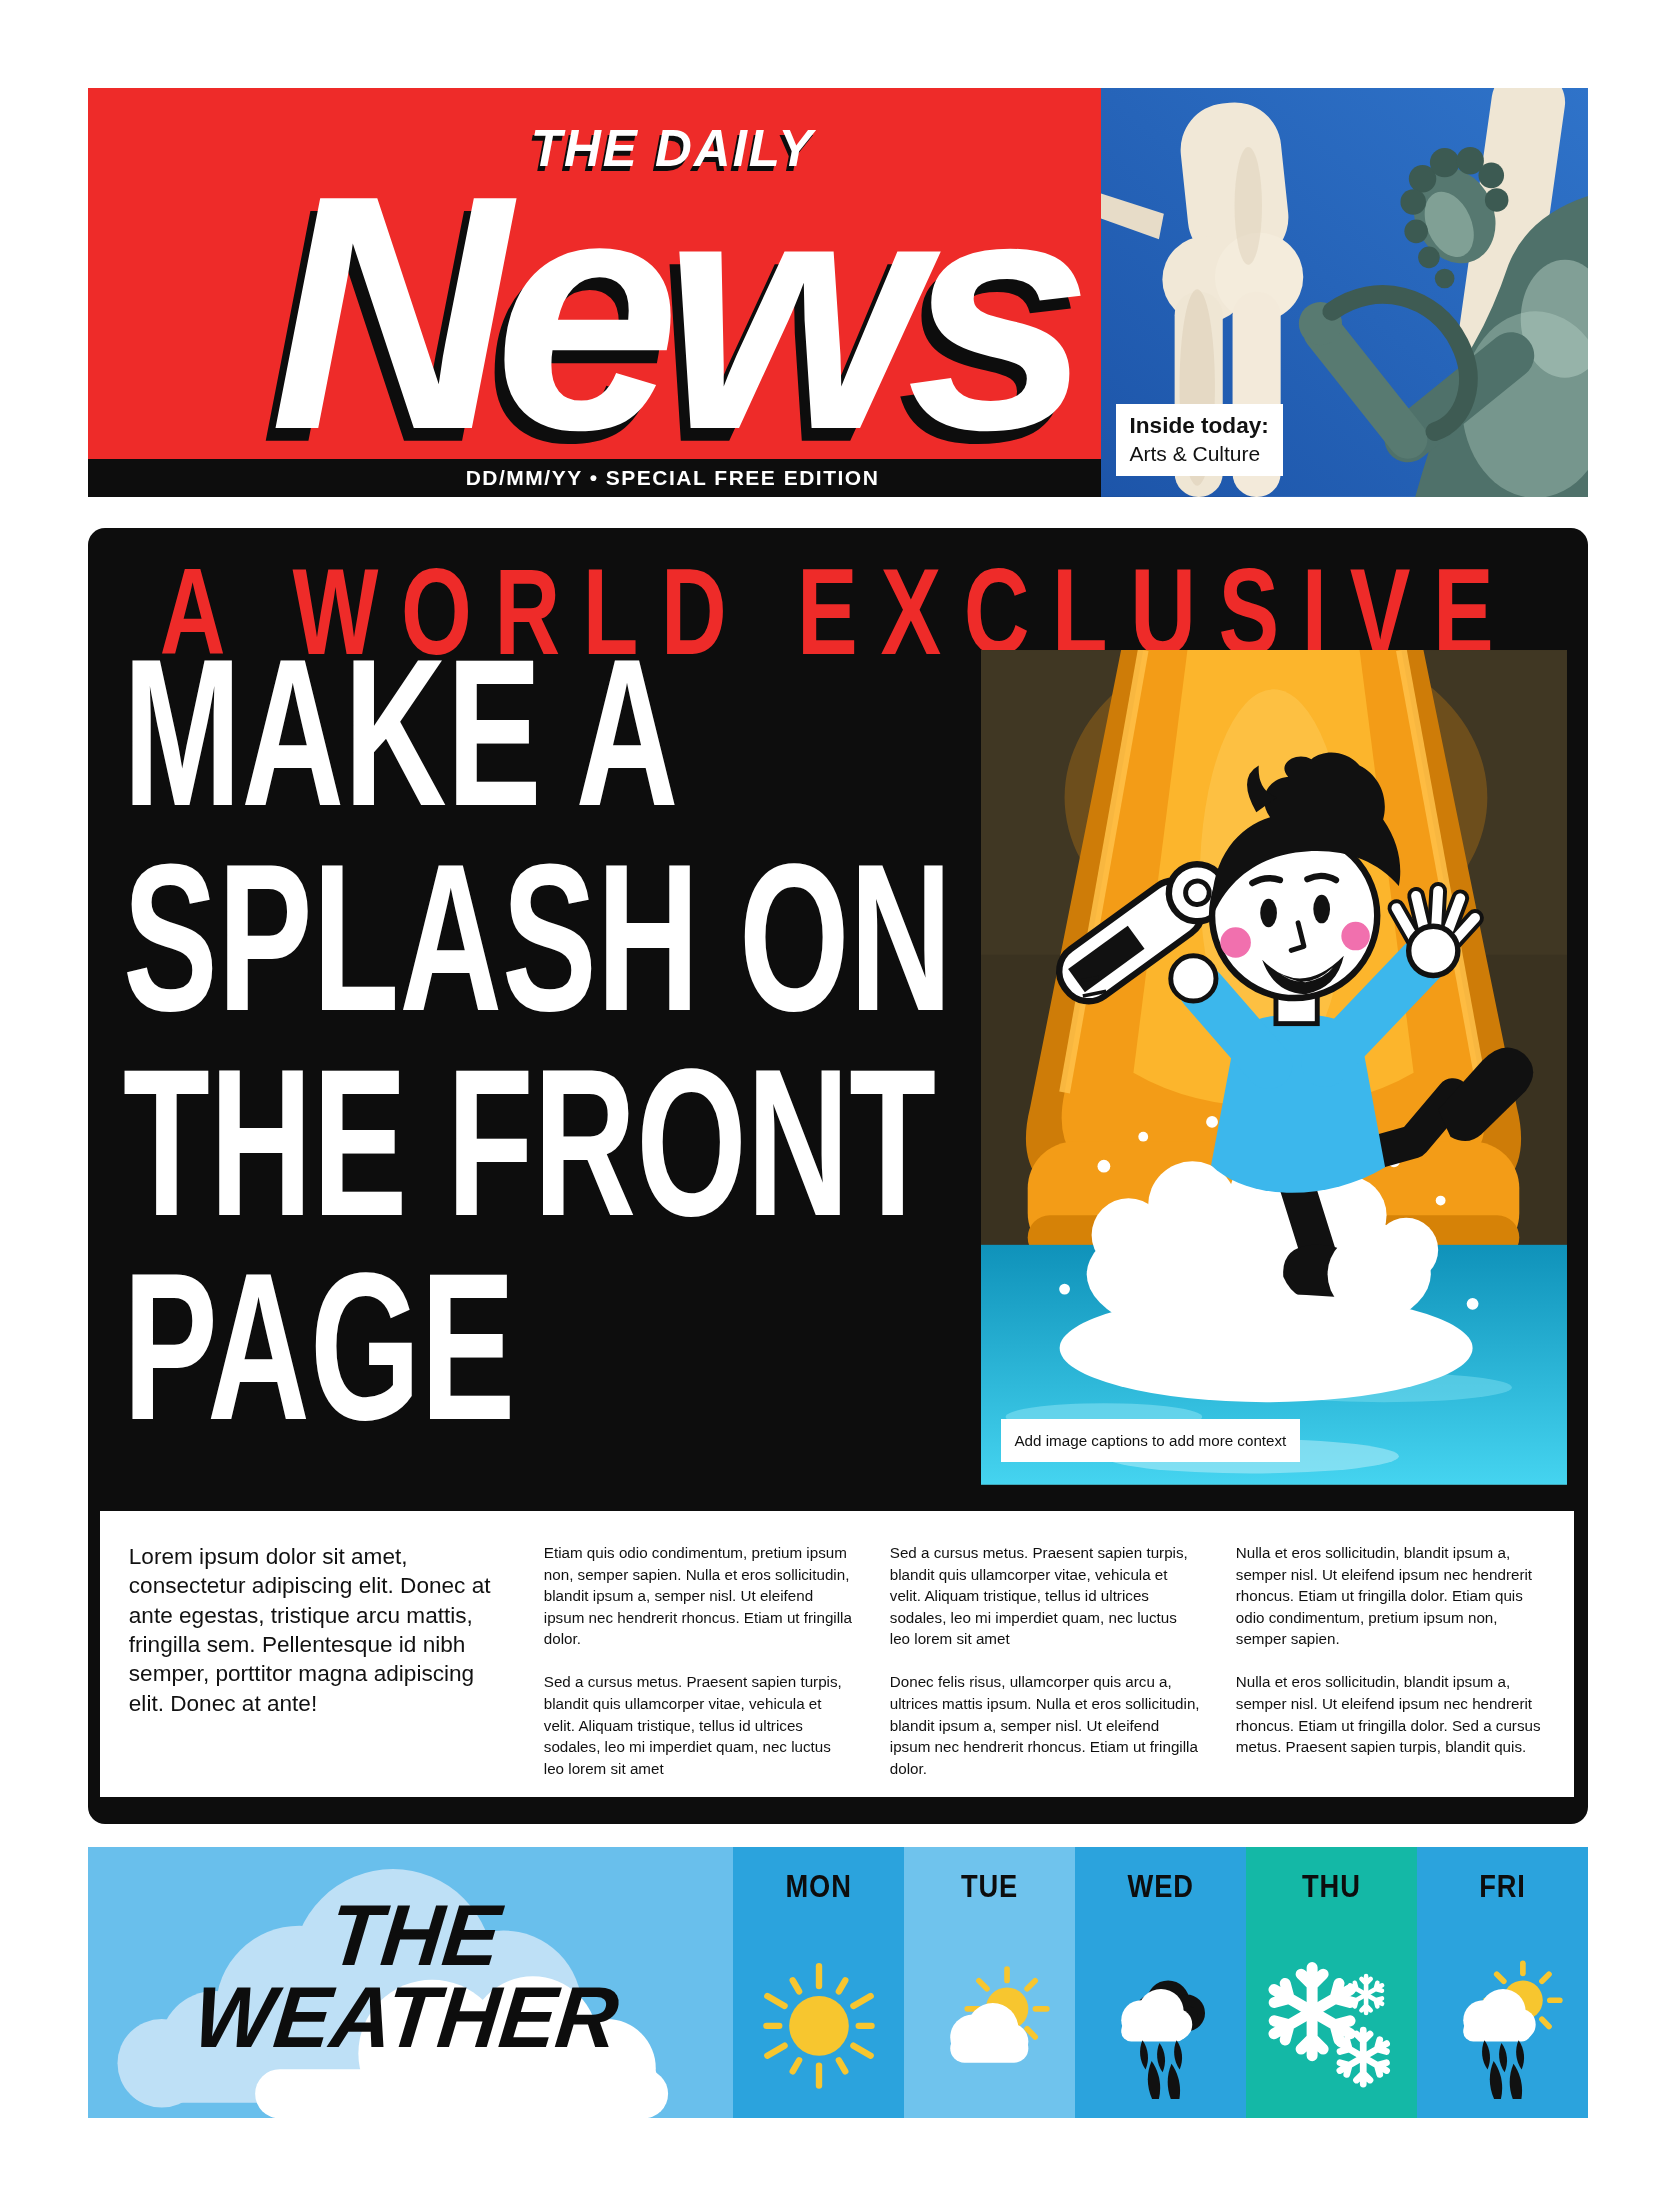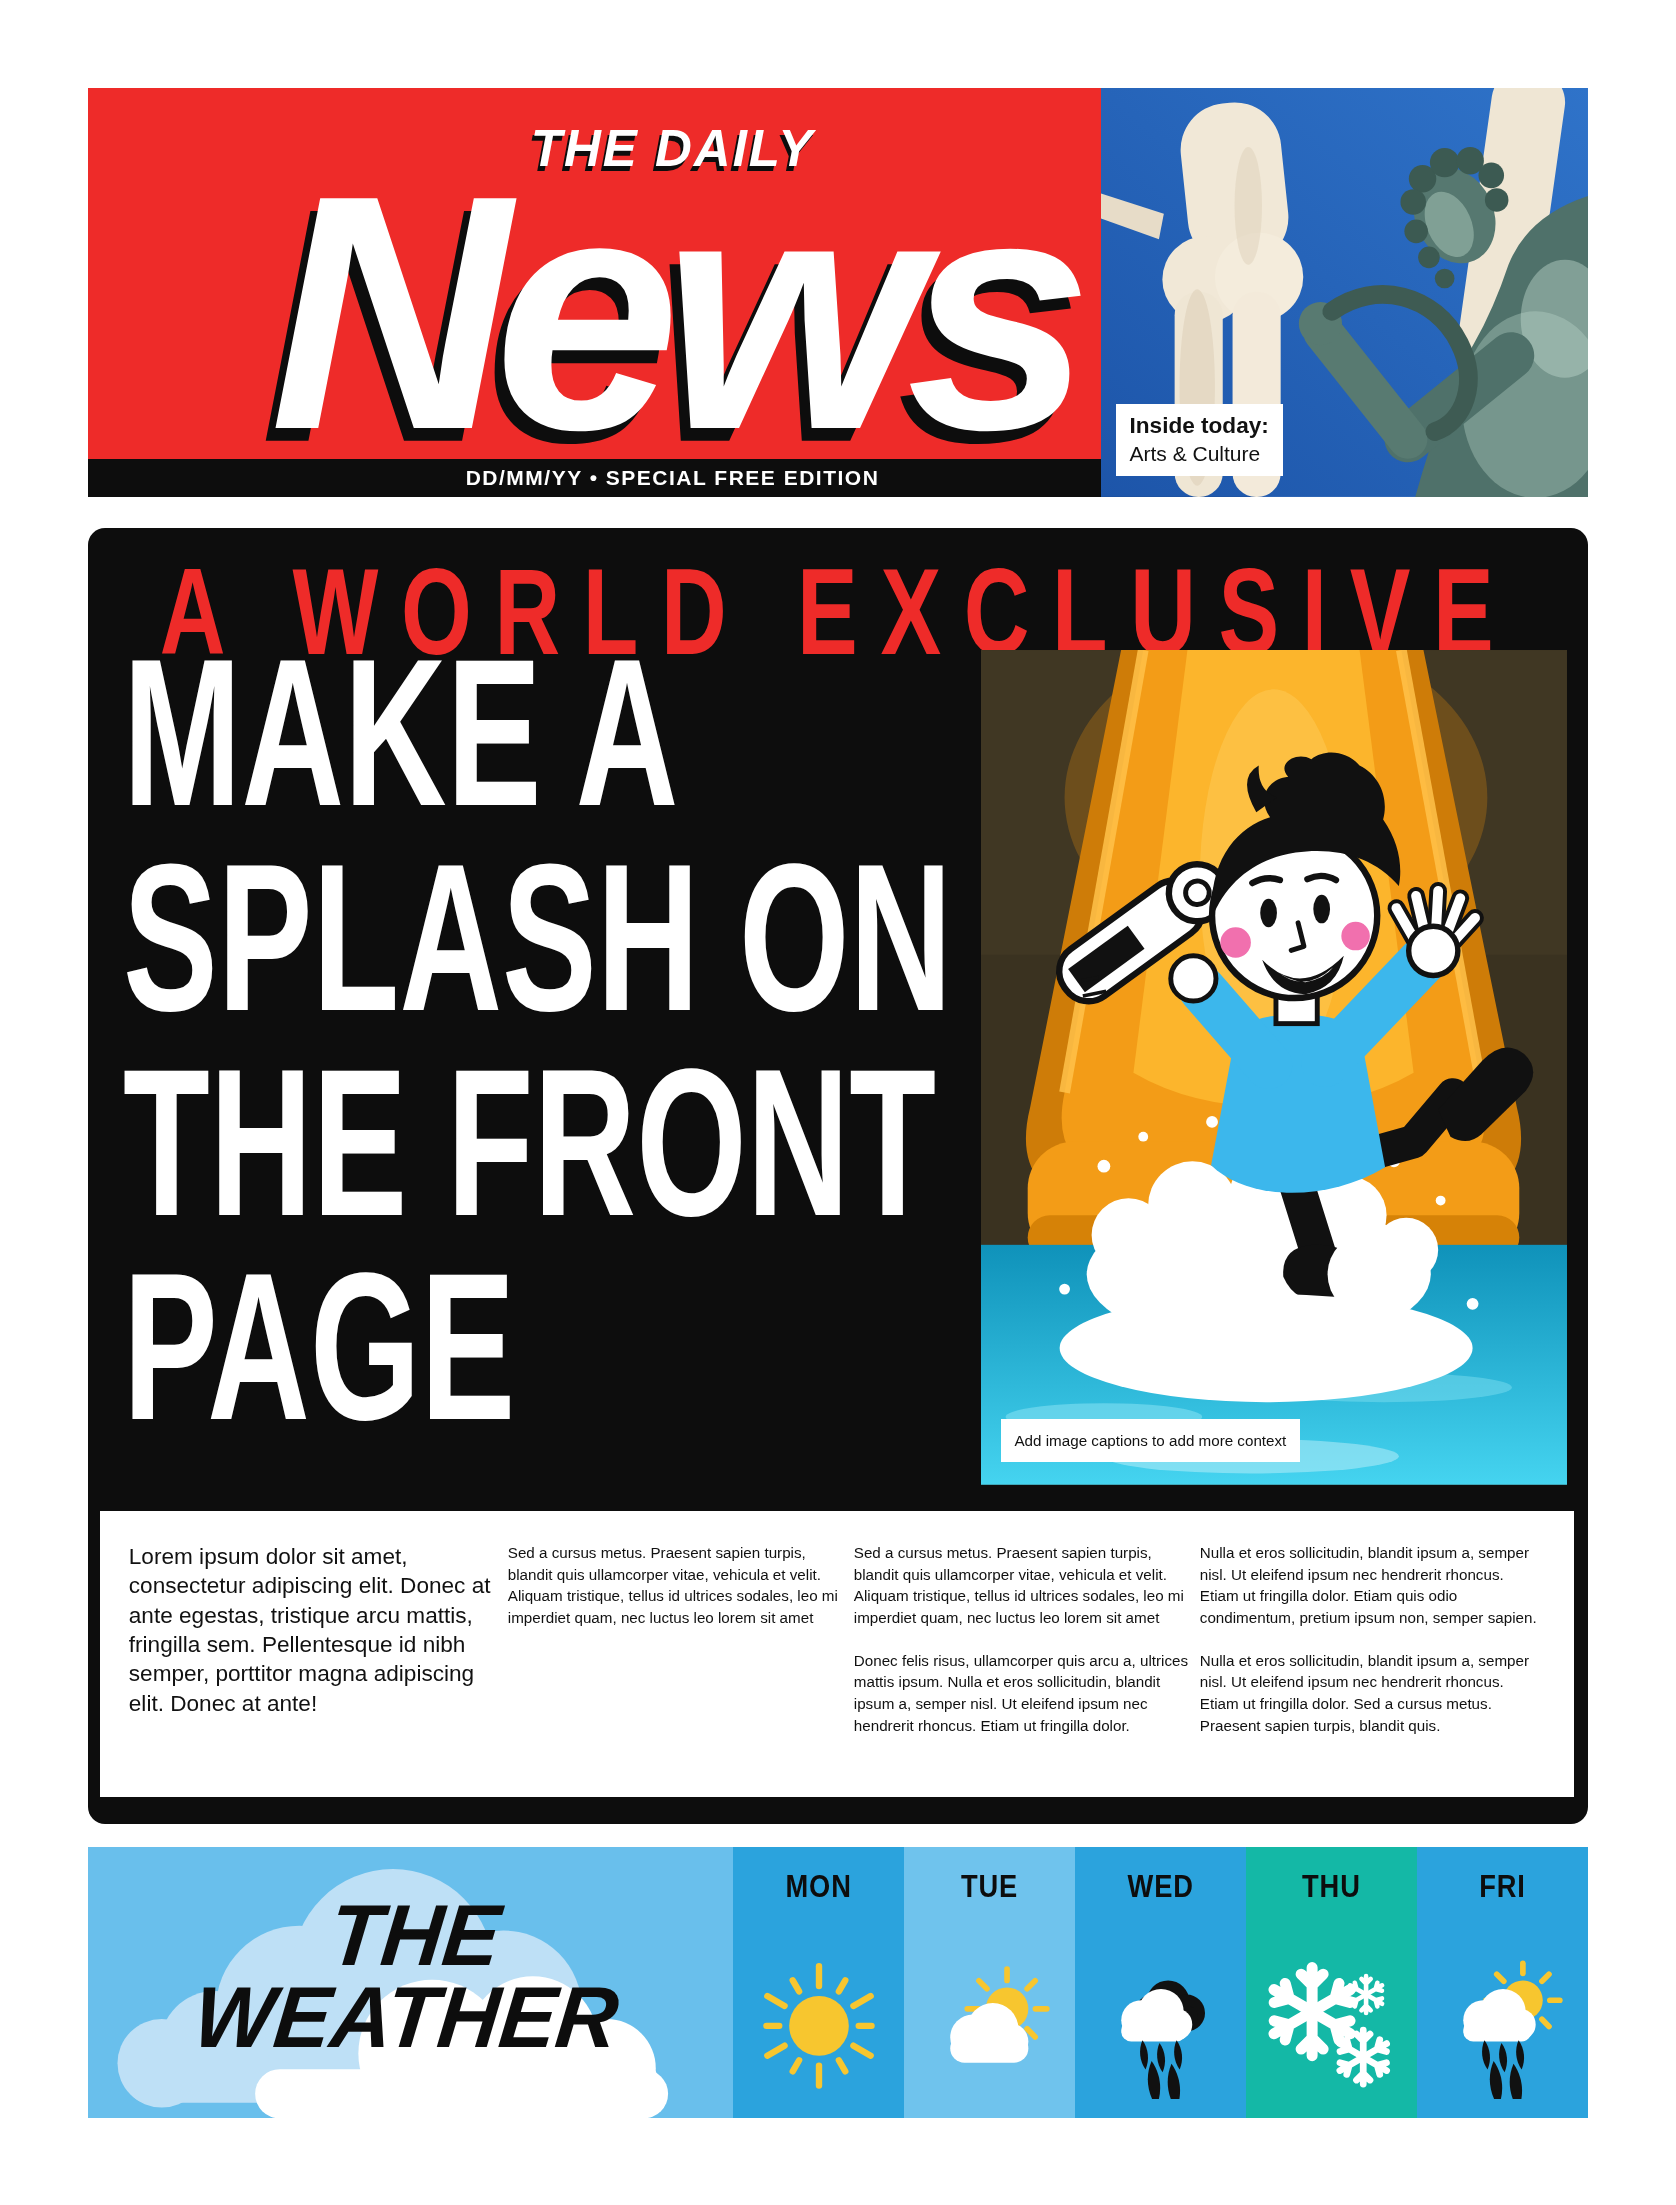--- a/index.html
+++ b/index.html
@@ -32,21 +32,21 @@
           transform:scaleY(1.35);transform-origin:center top;}
   .headline{position:absolute;left:35px;top:103px;color:#fff;font-size:209px;font-weight:bold;
           line-height:0.98;white-space:nowrap;transform:scaleX(0.68);transform-origin:left top;}
   .photo{position:absolute;left:893px;top:122px;width:586px;height:834px;}
   .photo svg{position:absolute;inset:0;}
   .caption{position:absolute;left:19.7px;bottom:21.6px;height:43px;background:#fff;display:flex;
           align-items:center;padding:0 13.8px;font-size:15.2px;color:#111;white-space:nowrap;}
 
   
   .contentbox{position:absolute;left:12.3px;top:983px;width:1474px;height:286px;background:#fff;
-          box-sizing:border-box;padding:31px 28.5px 0;display:flex;}
+          box-sizing:border-box;padding:31px 28.5px 0;display:flex;gap:36px;}
   .contentbox p{margin:0;}
   .lead{width:379px;flex:none;font-size:22.6px;line-height:1.3;color:#111;}
   .smallcol{flex:1;font-size:15.2px;line-height:1.42;color:#111;}
   .smallcol p + p{margin-top:21.6px;}
 
   
   .weather{position:absolute;left:88px;top:1847px;width:1500px;height:271px;display:flex;}
   .panel{width:645px;flex:none;position:relative;background:#69BFEC;overflow:hidden;}
   .panel svg{position:absolute;inset:0;}
   .wtitle{position:absolute;top:49px;left:0;width:100%;text-align:center;color:#0d0d0d;
@@ -266,20 +266,21 @@
             <circle cx="790" cy="1270" r="85"></circle>
           <ellipse cx="580" cy="1420" rx="420" ry="110"></ellipse>
         </g>
       </svg>
       <div class="caption">Add image captions to add more context</div>
     </div>
 
     <div class="contentbox">
       <p class="lead">Lorem ipsum dolor sit amet, consectetur adipiscing elit. Donec at ante egestas, tristique arcu mattis, fringilla sem. Pellentesque id nibh semper, porttitor magna adipiscing elit. Donec at ante!</p>
       <div class="smallcol">
+        <p>Etiam quis odio condimentum, pretium ipsum non, semper sapien. Nulla et eros sollicitudin, blandit ipsum a, semper nisl. Ut eleifend ipsum nec hendrerit rhoncus. Etiam ut fringilla dolor.</p>
         <p>Sed a cursus metus. Praesent sapien turpis, blandit quis ullamcorper vitae, vehicula et velit. Aliquam tristique, tellus id ultrices sodales, leo mi imperdiet quam, nec luctus leo lorem sit amet</p>
       </div>
       <div class="smallcol">
         <p>Sed a cursus metus. Praesent sapien turpis, blandit quis ullamcorper vitae, vehicula et velit. Aliquam tristique, tellus id ultrices sodales, leo mi imperdiet quam, nec luctus leo lorem sit amet</p>
         <p>Donec felis risus, ullamcorper quis arcu a, ultrices mattis ipsum. Nulla et eros sollicitudin, blandit ipsum a, semper nisl. Ut eleifend ipsum nec hendrerit rhoncus. Etiam ut fringilla dolor.</p>
       </div>
       <div class="smallcol">
         <p>Nulla et eros sollicitudin, blandit ipsum a, semper nisl. Ut eleifend ipsum nec hendrerit rhoncus. Etiam ut fringilla dolor. Etiam quis odio condimentum, pretium ipsum non, semper sapien.</p>
         <p>Nulla et eros sollicitudin, blandit ipsum a, semper nisl. Ut eleifend ipsum nec hendrerit rhoncus. Etiam ut fringilla dolor. Sed a cursus metus. Praesent sapien turpis, blandit quis.</p>
       </div>

